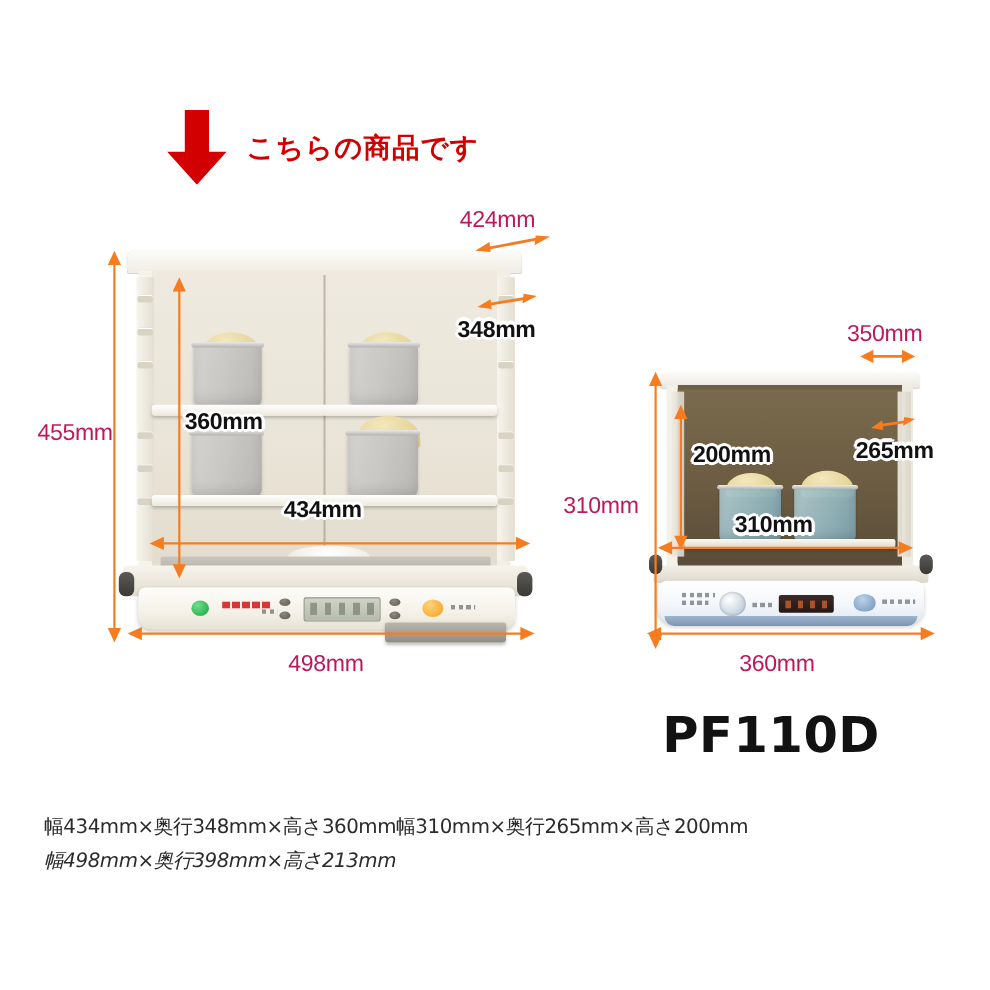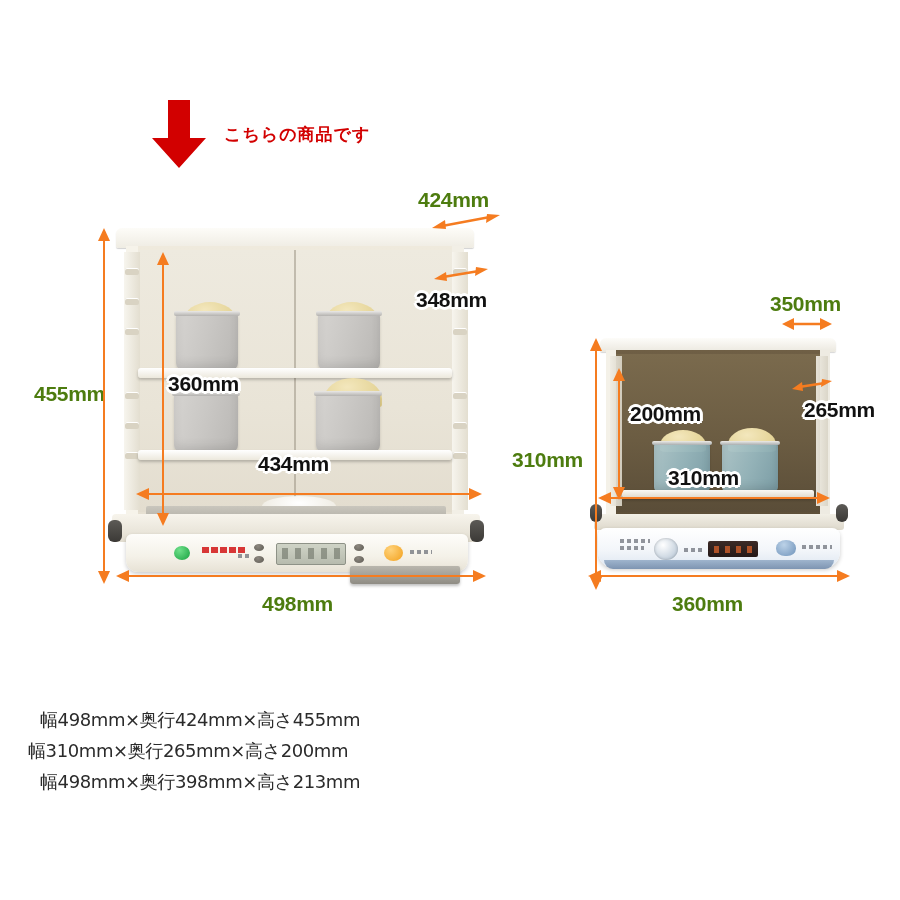--- a/index.html
+++ b/index.html
@@ -29,35 +29,35 @@
     display: flex;
     align-items: center;
     gap: 14px;
   }
   .down-arrow {
     width: 62px;
     height: 68px;
     display: block;
   }
   .callout-text {
-    font-size: 17px;
+    font-size: 25px;
     font-weight: bold;
     color: #d20000;
     letter-spacing: 1px;
     white-space: nowrap;
     font-family: "DejaVu Sans", "Liberation Sans", sans-serif;
   }
 
   
   .dim {
     position: absolute;
     font-size: 21px;
-    color: #4d7c0f;
+    color: #be185d;
     white-space: nowrap;
-    font-weight: 700;
+    font-weight: 400;
     letter-spacing: -0.3px;
   }
   .dim.outline {
     color: #111;
     font-weight: bold;
     text-shadow:
        2px  0 #fff, -2px  0 #fff, 0  2px #fff, 0 -2px #fff,
        2px  2px #fff, -2px  2px #fff, 2px -2px #fff, -2px -2px #fff,
        3px  0 #fff, -3px  0 #fff, 0  3px #fff, 0 -3px #fff;
   }
@@ -472,21 +472,21 @@
     <polygon points="8,252 14,239 2,239" fill="#f57c20"></polygon>
   </svg>
 
   <div class="dim" style="left:770px;top:292px;text-align:center;">350mm</div>
   <svg class="arrow-svg" style="left:782px;top:316px;" width="50" height="16">
     <line x1="8" y1="8" x2="42" y2="8" stroke="#f57c20" stroke-width="2.5"></line>
     <polygon points="0,8 12,2 12,14" fill="#f57c20"></polygon>
     <polygon points="50,8 38,2 38,14" fill="#f57c20"></polygon>
   </svg>
 
-  <div class="dim outline" style="left:778px;top:398px;margin-left:26px;">265mm</div>
+  <div class="dim outline" style="left:778px;top:398px;">265mm</div>
   <svg class="arrow-svg" style="left:792px;top:378px;" width="40" height="16">
     <line x1="7" y1="9" x2="33" y2="5" stroke="#f57c20" stroke-width="2.5"></line>
     <polygon points="0,11 10,4 11,13" fill="#f57c20"></polygon>
     <polygon points="40,3 30,1 29,9" fill="#f57c20"></polygon>
   </svg>
 
   <div class="dim outline" style="left:630px;top:402px;">200mm</div>
   <svg class="arrow-svg" style="left:611px;top:368px;" width="16" height="132">
     <line x1="8" y1="10" x2="8" y2="122" stroke="#f57c20" stroke-width="2"></line>
     <polygon points="8,0 14,13 2,13" fill="#f57c20"></polygon>
@@ -500,30 +500,31 @@
     <polygon points="232,8 219,2 219,14" fill="#f57c20"></polygon>
   </svg>
 
   <div class="dim" style="left:672px;top:592px;">360mm</div>
   <svg class="arrow-svg" style="left:588px;top:568px;" width="262" height="16">
     <line x1="10" y1="8" x2="252" y2="8" stroke="#f57c20" stroke-width="2"></line>
     <polygon points="0,8 13,2 13,14" fill="#f57c20"></polygon>
     <polygon points="262,8 249,2 249,14" fill="#f57c20"></polygon>
   </svg>
 
+  <div class="product-title" style="left:602px;top:642px;">PF110D</div>
 
   <div class="spec-table">
 
     <div class="spec-row">
-      <div class="spec-val spec-left">幅498mm×奥行424mm×高さ455mm</div>
     </div>
 
     <div class="spec-row">
+      <div class="spec-val spec-left">幅434mm×奥行348mm×高さ360mm</div>
       <div class="spec-val spec-right">幅310mm×奥行265mm×高さ200mm</div>
     </div>
 
     <div class="spec-row">
-      <div class="spec-val spec-left" style="width:314px;">幅498mm×奥行398mm×高さ213mm</div>
+      <div class="spec-val spec-left" style="width:314px;font-style:italic;">幅498mm×奥行398mm×高さ213mm</div>
     </div>
 
   </div>
 
 </div>
 
 </body></html>

